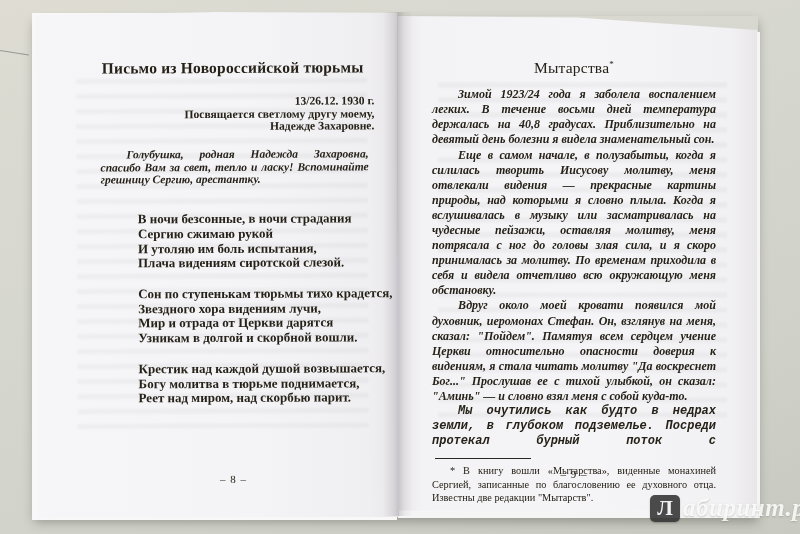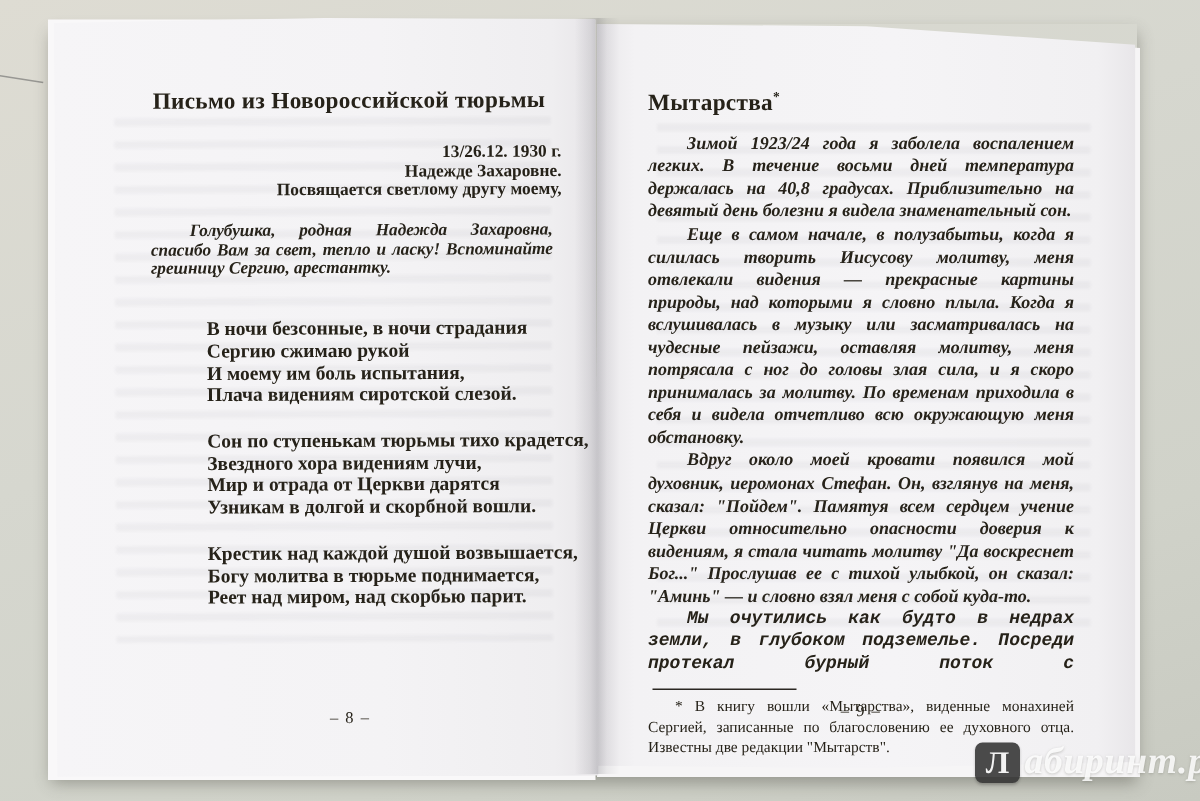--- a/index.html
+++ b/index.html
@@ -51,21 +51,21 @@
     font-size:11.5px; line-height:12.8px; text-align:justify; text-indent:26px; }
   .lp-poem { margin:26px 0 0 46px; font-weight:bold; font-size:13px; line-height:14.7px; }
   .stanza + .stanza { margin-top:16px; }
   .pline { white-space:nowrap; }
 
   .pagenum { position:absolute; text-align:center; font-size:11px; letter-spacing:1px; }
   .page-left  .pagenum { left:36px; right:6px; bottom:33px; }
   .page-right .pagenum { left:34px; right:41px; bottom:32px; }
 
   
-  .rp-title { font-weight:bold; font-size:15.5px; letter-spacing:0.2px; }
+  .rp-title { text-align:center; font-weight:normal; font-size:15.5px; letter-spacing:0.2px; }
   .rp-title sup { font-size:9px; }
   .rp-body { margin-top:10px; }
   .rp-para { margin:0; font-style:italic; font-weight:bold; font-size:12px;
     line-height:15.1px; text-align:justify; text-indent:26px; hyphens:auto; }
   .rp-para.continued { text-align-last: justify; font-family: Liberation Mono, monospace; }
   .fn-rule { width:96px; height:1px; background:#2b2722; margin:9px 0 5px 3px; }
   .rp-footnote { margin:0; font-size:10.3px; line-height:13.3px; text-align:justify;
     text-indent:18px; hyphens:auto; }
 
   
@@ -86,29 +86,29 @@
 <div class="thread"></div>
 <div class="book-shadow"></div>
 <div class="stack-under stack-left"></div>
 <div class="stack-under stack-right"></div>
 
 <div class="page page-left">
   <div class="showthrough"></div>
   <div class="lp-title">Письмо из Новороссийской тюрьмы</div>
   <div class="lp-head">
     <div>13/26.12. 1930 г.</div>
+    <div>Посвящается светлому другу моему,</div>
     <div>Надежде Захаровне.</div>
-    <div>Посвящается светлому другу моему,</div>
   </div>
   <div class="lp-letter">Голубушка, родная Надежда Захаровна, спасибо Вам за свет, тепло и ласку! Вспоминайте грешницу Сергию, арестантку.</div>
   <div class="lp-poem">
     <div class="stanza">
       <div class="pline">В ночи безсонные, в ночи страдания</div>
       <div class="pline">Сергию сжимаю рукой</div>
-      <div class="pline">И моему им боль испытания,</div>
+      <div class="pline">И утоляю им боль испытания,</div>
       <div class="pline">Плача видениям сиротской слезой.</div>
     </div>
     <div class="stanza">
       <div class="pline">Сон по ступенькам тюрьмы тихо крадется,</div>
       <div class="pline">Звездного хора видениям лучи,</div>
       <div class="pline">Мир и отрада от Церкви дарятся</div>
       <div class="pline">Узникам в долгой и скорбной вошли.</div>
     </div>
     <div class="stanza">
       <div class="pline">Крестик над каждой душой возвышается,</div>

